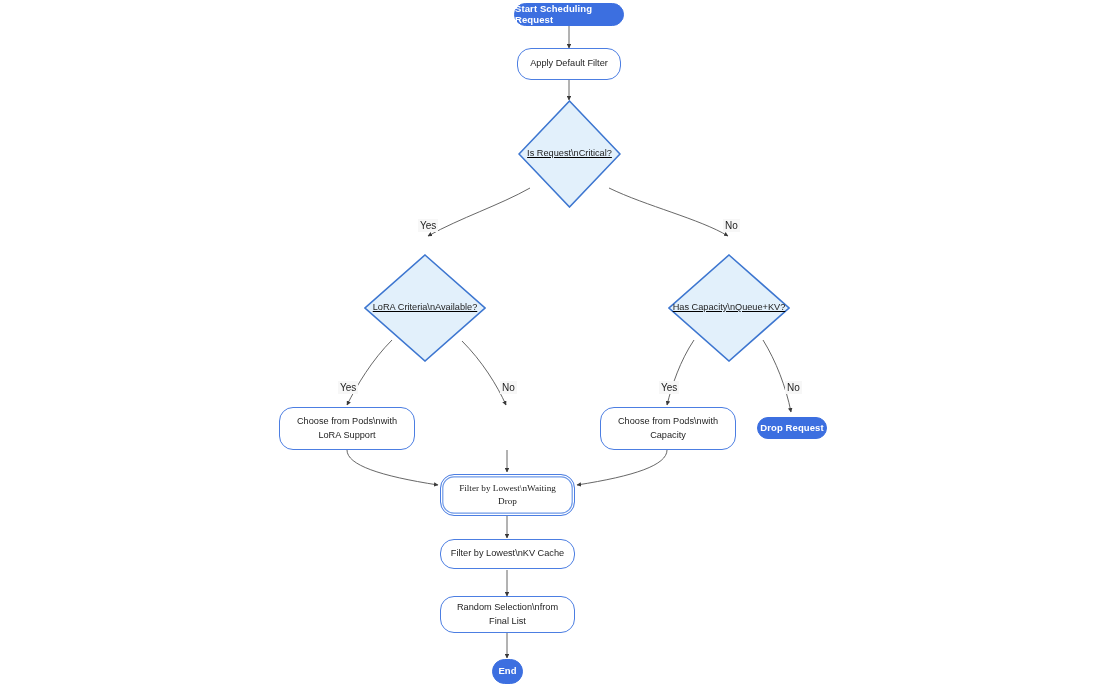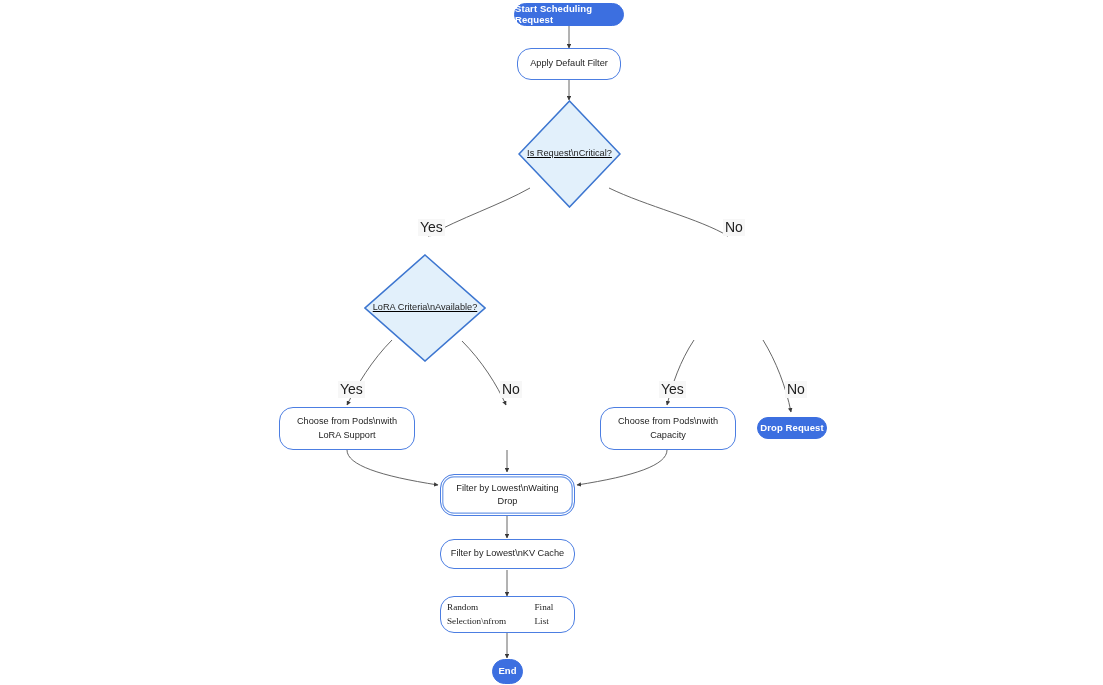--- a/index.html
+++ b/index.html
@@ -48,20 +48,21 @@
     background: #ffffff;
     border: 1.3px solid #4c7ee2;
     border-radius: 14px;
     color: #1d1d1d;
     font-size: 9.2px;
     line-height: 1.42;
     padding: 2px 6px;
   }
   .process.inset {
     box-shadow: inset 0 0 0 1.2px #ffffff, inset 0 0 0 2.4px #6f9ae8;
+    font-family: Liberation Serif, serif;
   }
   
   .decision {
     background: transparent;
     border: none;
     text-decoration: underline;
   }
   .decision .dshape {
     position: absolute;
     left: 0;
@@ -73,21 +74,21 @@
     position: relative;
     z-index: 2;
     font-size: 9.2px;
     color: #1d1d1d;
     line-height: 1.3;
     white-space: nowrap;
   }
   
   .edge-label {
     position: absolute;
-    font-size: 14px;
+    font-size: 10px;
     color: #1d1d1d;
     background: #f7f7f7;
     padding: 1px 2px;
     line-height: 1.1;
     white-space: nowrap;
   }
 </style>
 </head>
 <body>
 
@@ -153,20 +154,26 @@
     <span class="dlabel">Is Request\nCritical?</span>
   </div>
 
   <div class="node decision" style="left:364px; top:254px; width:122px; height:108px;">
     <svg class="dshape" viewBox="0 0 122 108" preserveAspectRatio="none">
       <polygon points="61,1 121,54 61,107 1,54" fill="#e2f0fb" stroke="#3d76d0" stroke-width="1.6"></polygon>
     </svg>
     <span class="dlabel">LoRA Criteria\nAvailable?</span>
   </div>
 
+  <div class="node decision" style="left:668px; top:254px; width:122px; height:108px;">
+    <svg class="dshape" viewBox="0 0 122 108" preserveAspectRatio="none">
+      <polygon points="61,1 121,54 61,107 1,54" fill="#e2f0fb" stroke="#3d76d0" stroke-width="1.6"></polygon>
+    </svg>
+    <span class="dlabel">Has Capacity\nQueue+KV?</span>
+  </div>
 
   <div class="node process" style="left:279px; top:407px; width:136px; height:43px; flex-direction:column;">
     <span>Choose from Pods\nwith</span>
     <span>LoRA Support</span>
   </div>
 
 
   <div class="node process" style="left:600px; top:407px; width:136px; height:43px; flex-direction:column;">
     <span>Choose from Pods\nwith</span>
     <span>Capacity</span>
@@ -178,21 +185,21 @@
 
   <div class="node process inset" style="left:440px; top:474px; width:135px; height:42px; flex-direction:column;">
     <span>Filter by Lowest\nWaiting</span>
     <span>Drop</span>
   </div>
 
   <div class="node process" style="left:440px; top:539px; width:135px; height:30px;">
     <span>Filter by Lowest\nKV Cache</span>
   </div>
 
-  <div class="node process" style="left:440px; top:596px; width:135px; height:37px; flex-direction:row;font-family:Liberation Serif, serif;">
+  <div class="node process" style="left:440px; top:596px; width:135px; height:37px; flex-direction:column;">
     <span>Random Selection\nfrom</span>
     <span>Final List</span>
   </div>
 
   <div class="node terminal" style="left:492px; top:659px; width:31px; height:25px;">
     <span>End</span>
   </div>
 
 </div>
 

